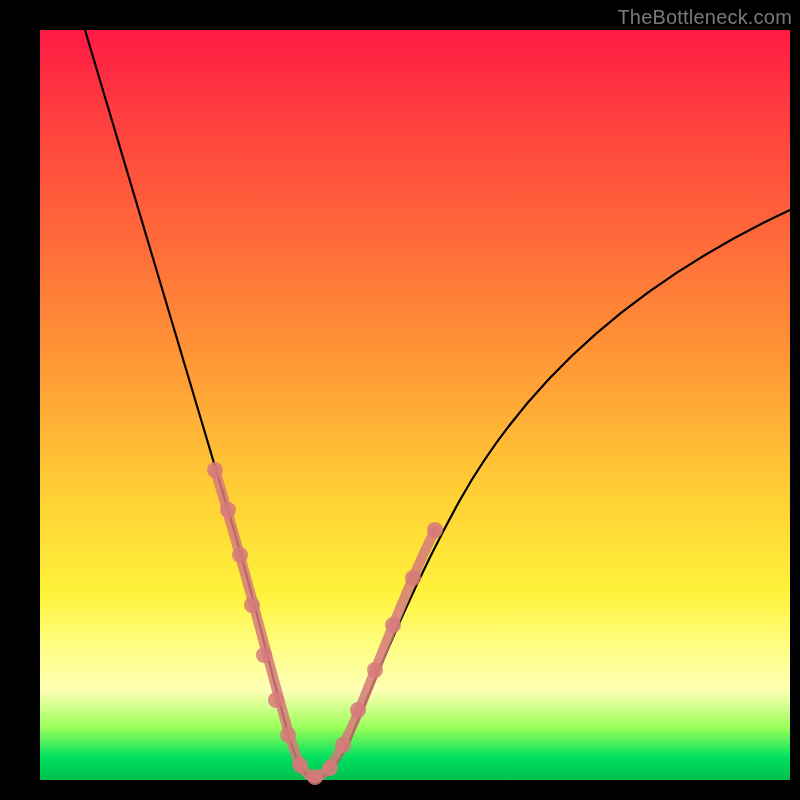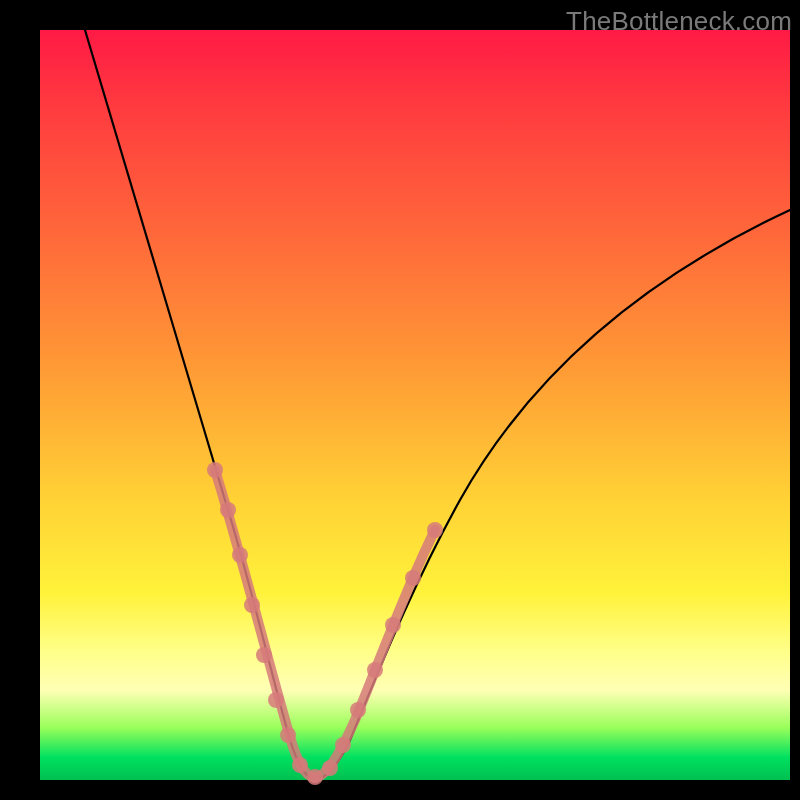--- a/index.html
+++ b/index.html
@@ -37,21 +37,21 @@
       #ffffb5 88%,
       #9aff5a 93%,
       #00e060 97%,
       #00c050 100%);
   }
   .watermark {
     position: absolute;
     top: 6px;
     right: 8px;
     color: #7a7a7a;
-    font-size: 26px;
+    font-size: 20px;
     font-weight: 500;
     letter-spacing: 0.2px;
   }
   svg.curve {
     position: absolute;
     left: 0;
     top: 0;
     width: 750px;
     height: 750px;
     overflow: visible;

